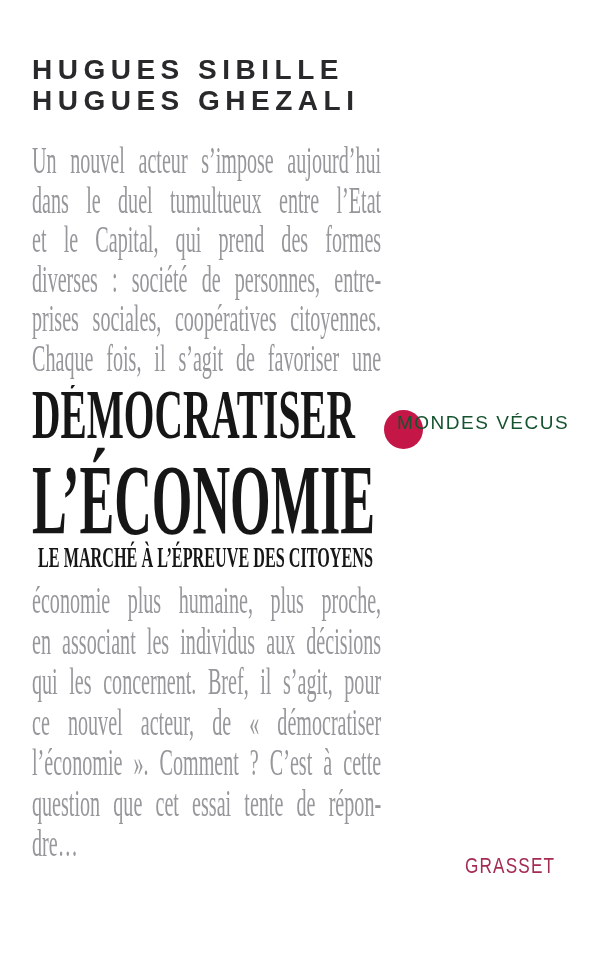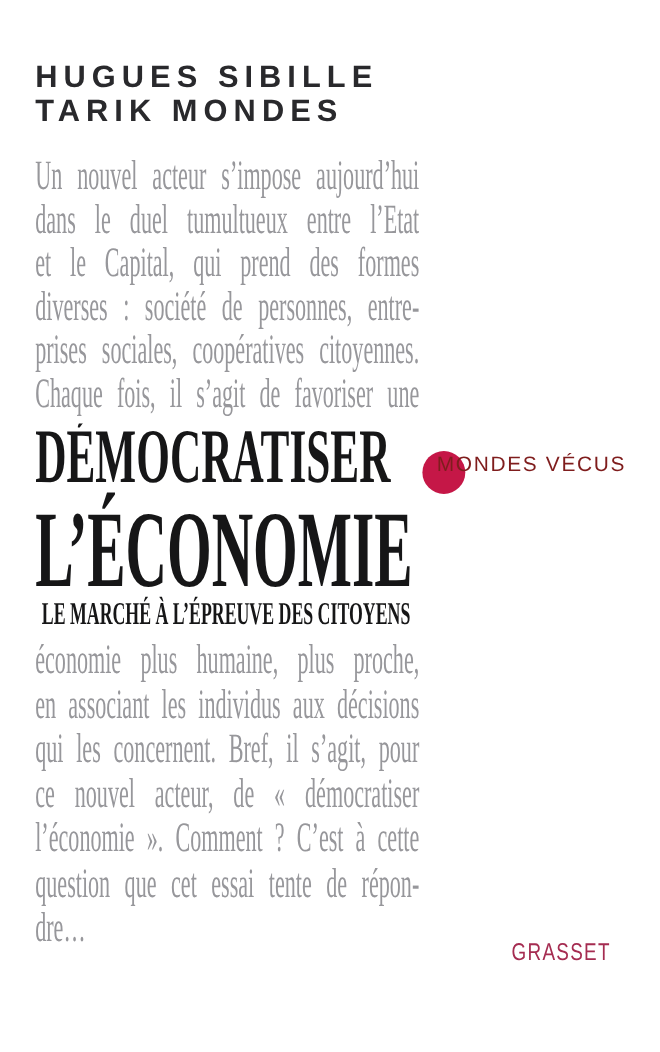--- a/index.html
+++ b/index.html
@@ -44,40 +44,40 @@
                font-size: 22px; letter-spacing: 1.5px;
                transform: scaleX(0.78); transform-origin: 0 0; }
 </style>
 </head>
 <body>
 
 <div class="page">
 
   <div class="authors" style="color: rgb(41, 41, 44);">
     <div>HUGUES SIBILLE</div>
-    <div>TARIK MONDES</div>
+    <div>HUGUES GHEZALI</div>
   </div>
 
   <div class="para para-intro" style="color: rgb(151, 151, 155);">
     <div class="jline">Un nouvel acteur s’impose aujourd’hui</div>
     <div class="jline">dans le duel tumultueux entre l’Etat</div>
     <div class="jline">et le Capital, qui prend des formes</div>
     <div class="jline">diverses : société de personnes, entre-</div>
     <div class="jline">prises sociales, coopératives citoyennes.</div>
     <div class="jline">Chaque fois, il s’agit de favoriser une</div>
   </div>
 
   <svg class="titleblock" width="350" height="195" viewBox="0 0 350 195">
     <text class="t-main1" x="0" y="53" textLength="323" lengthAdjust="spacingAndGlyphs" style="fill: rgb(22, 22, 23);">DÉMOCRATISER</text>
     <text class="t-main2" x="0" y="148" textLength="343" lengthAdjust="spacingAndGlyphs" style="fill: rgb(22, 22, 23);">L’ÉCONOMIE</text>
     <text class="t-sub" x="6" y="182" textLength="335" lengthAdjust="spacingAndGlyphs" style="fill: rgb(22, 22, 23);">LE MARCHÉ À L’ÉPREUVE DES CITOYENS</text>
   </svg>
 
   <div class="badge-dot" style="background-color: rgb(197, 23, 71);"></div>
-  <div class="badge-label" style="color: #7f1d1d;">MONDES VÉCUS</div>
+  <div class="badge-label" style="color: #14532d;">MONDES VÉCUS</div>
 
   <div class="para para-outro" style="color: rgb(151, 151, 155);">
     <div class="jline">économie plus humaine, plus proche,</div>
     <div class="jline">en associant les individus aux décisions</div>
     <div class="jline">qui les concernent. Bref, il s’agit, pour</div>
     <div class="jline">ce nouvel acteur, de « démocratiser</div>
     <div class="jline">l’économie ». Comment ? C’est à cette</div>
     <div class="jline">question que cet essai tente de répon-</div>
     <div class="jline last">dre…</div>
   </div>

